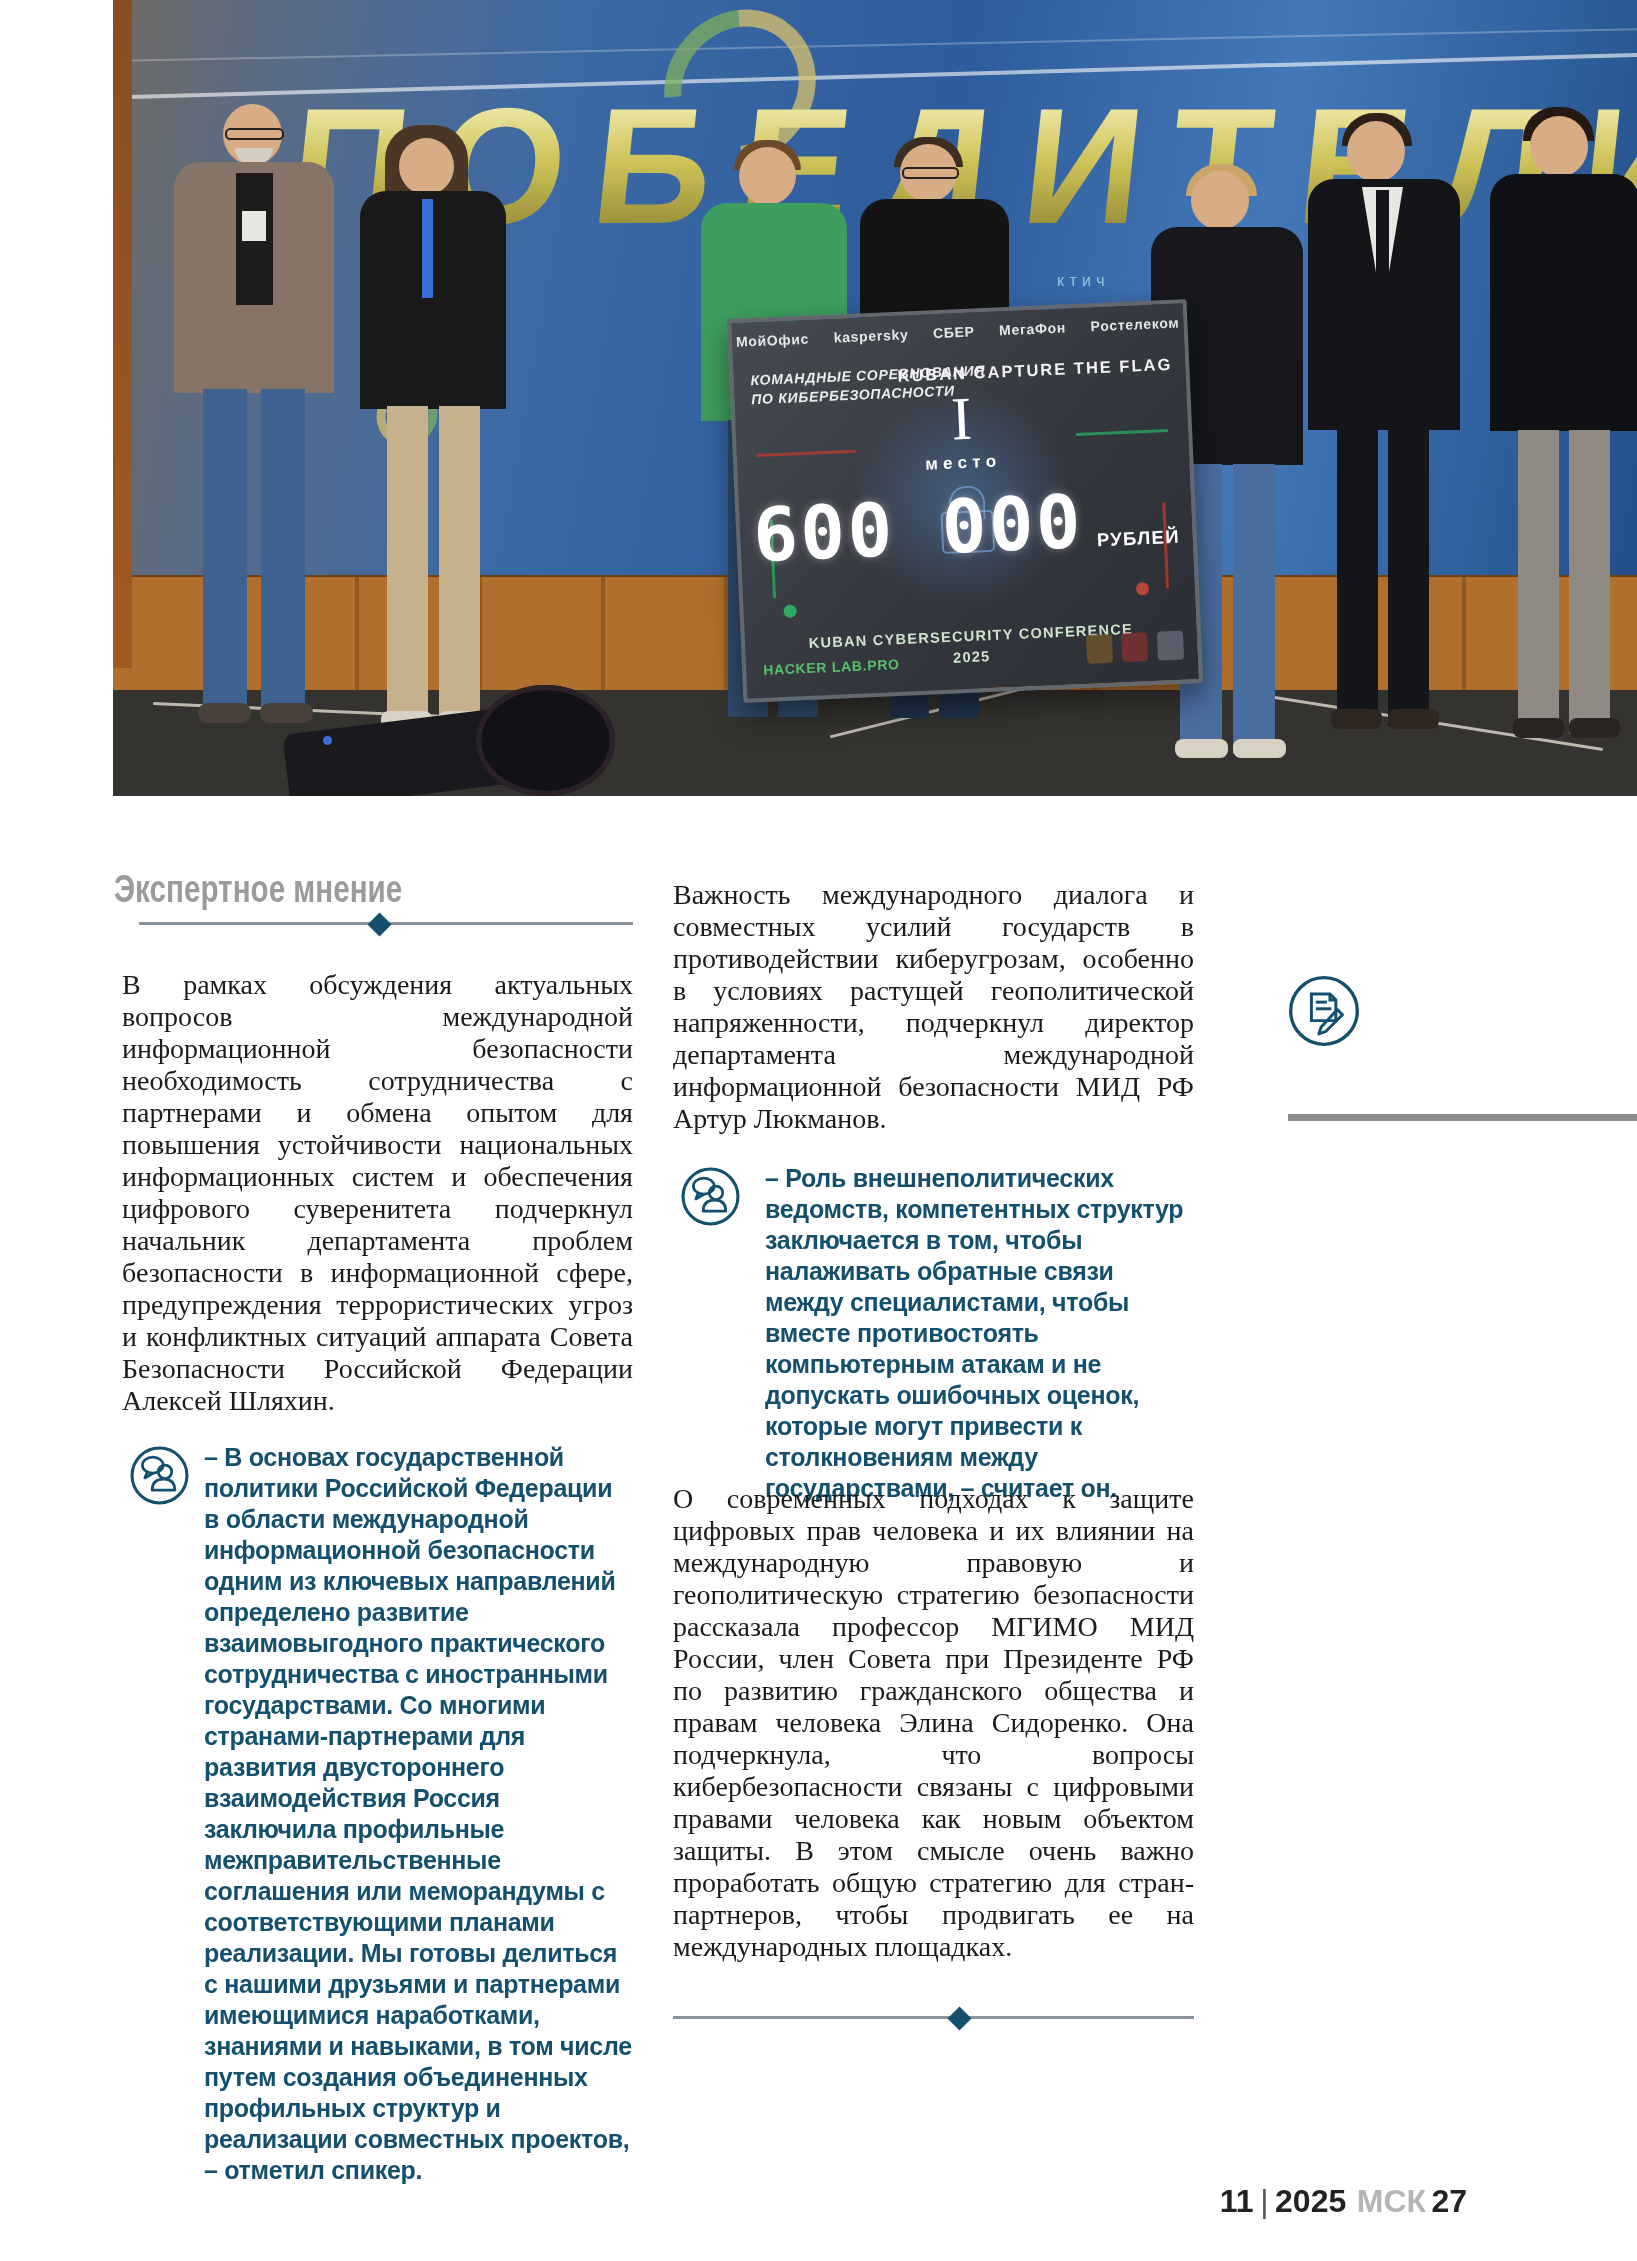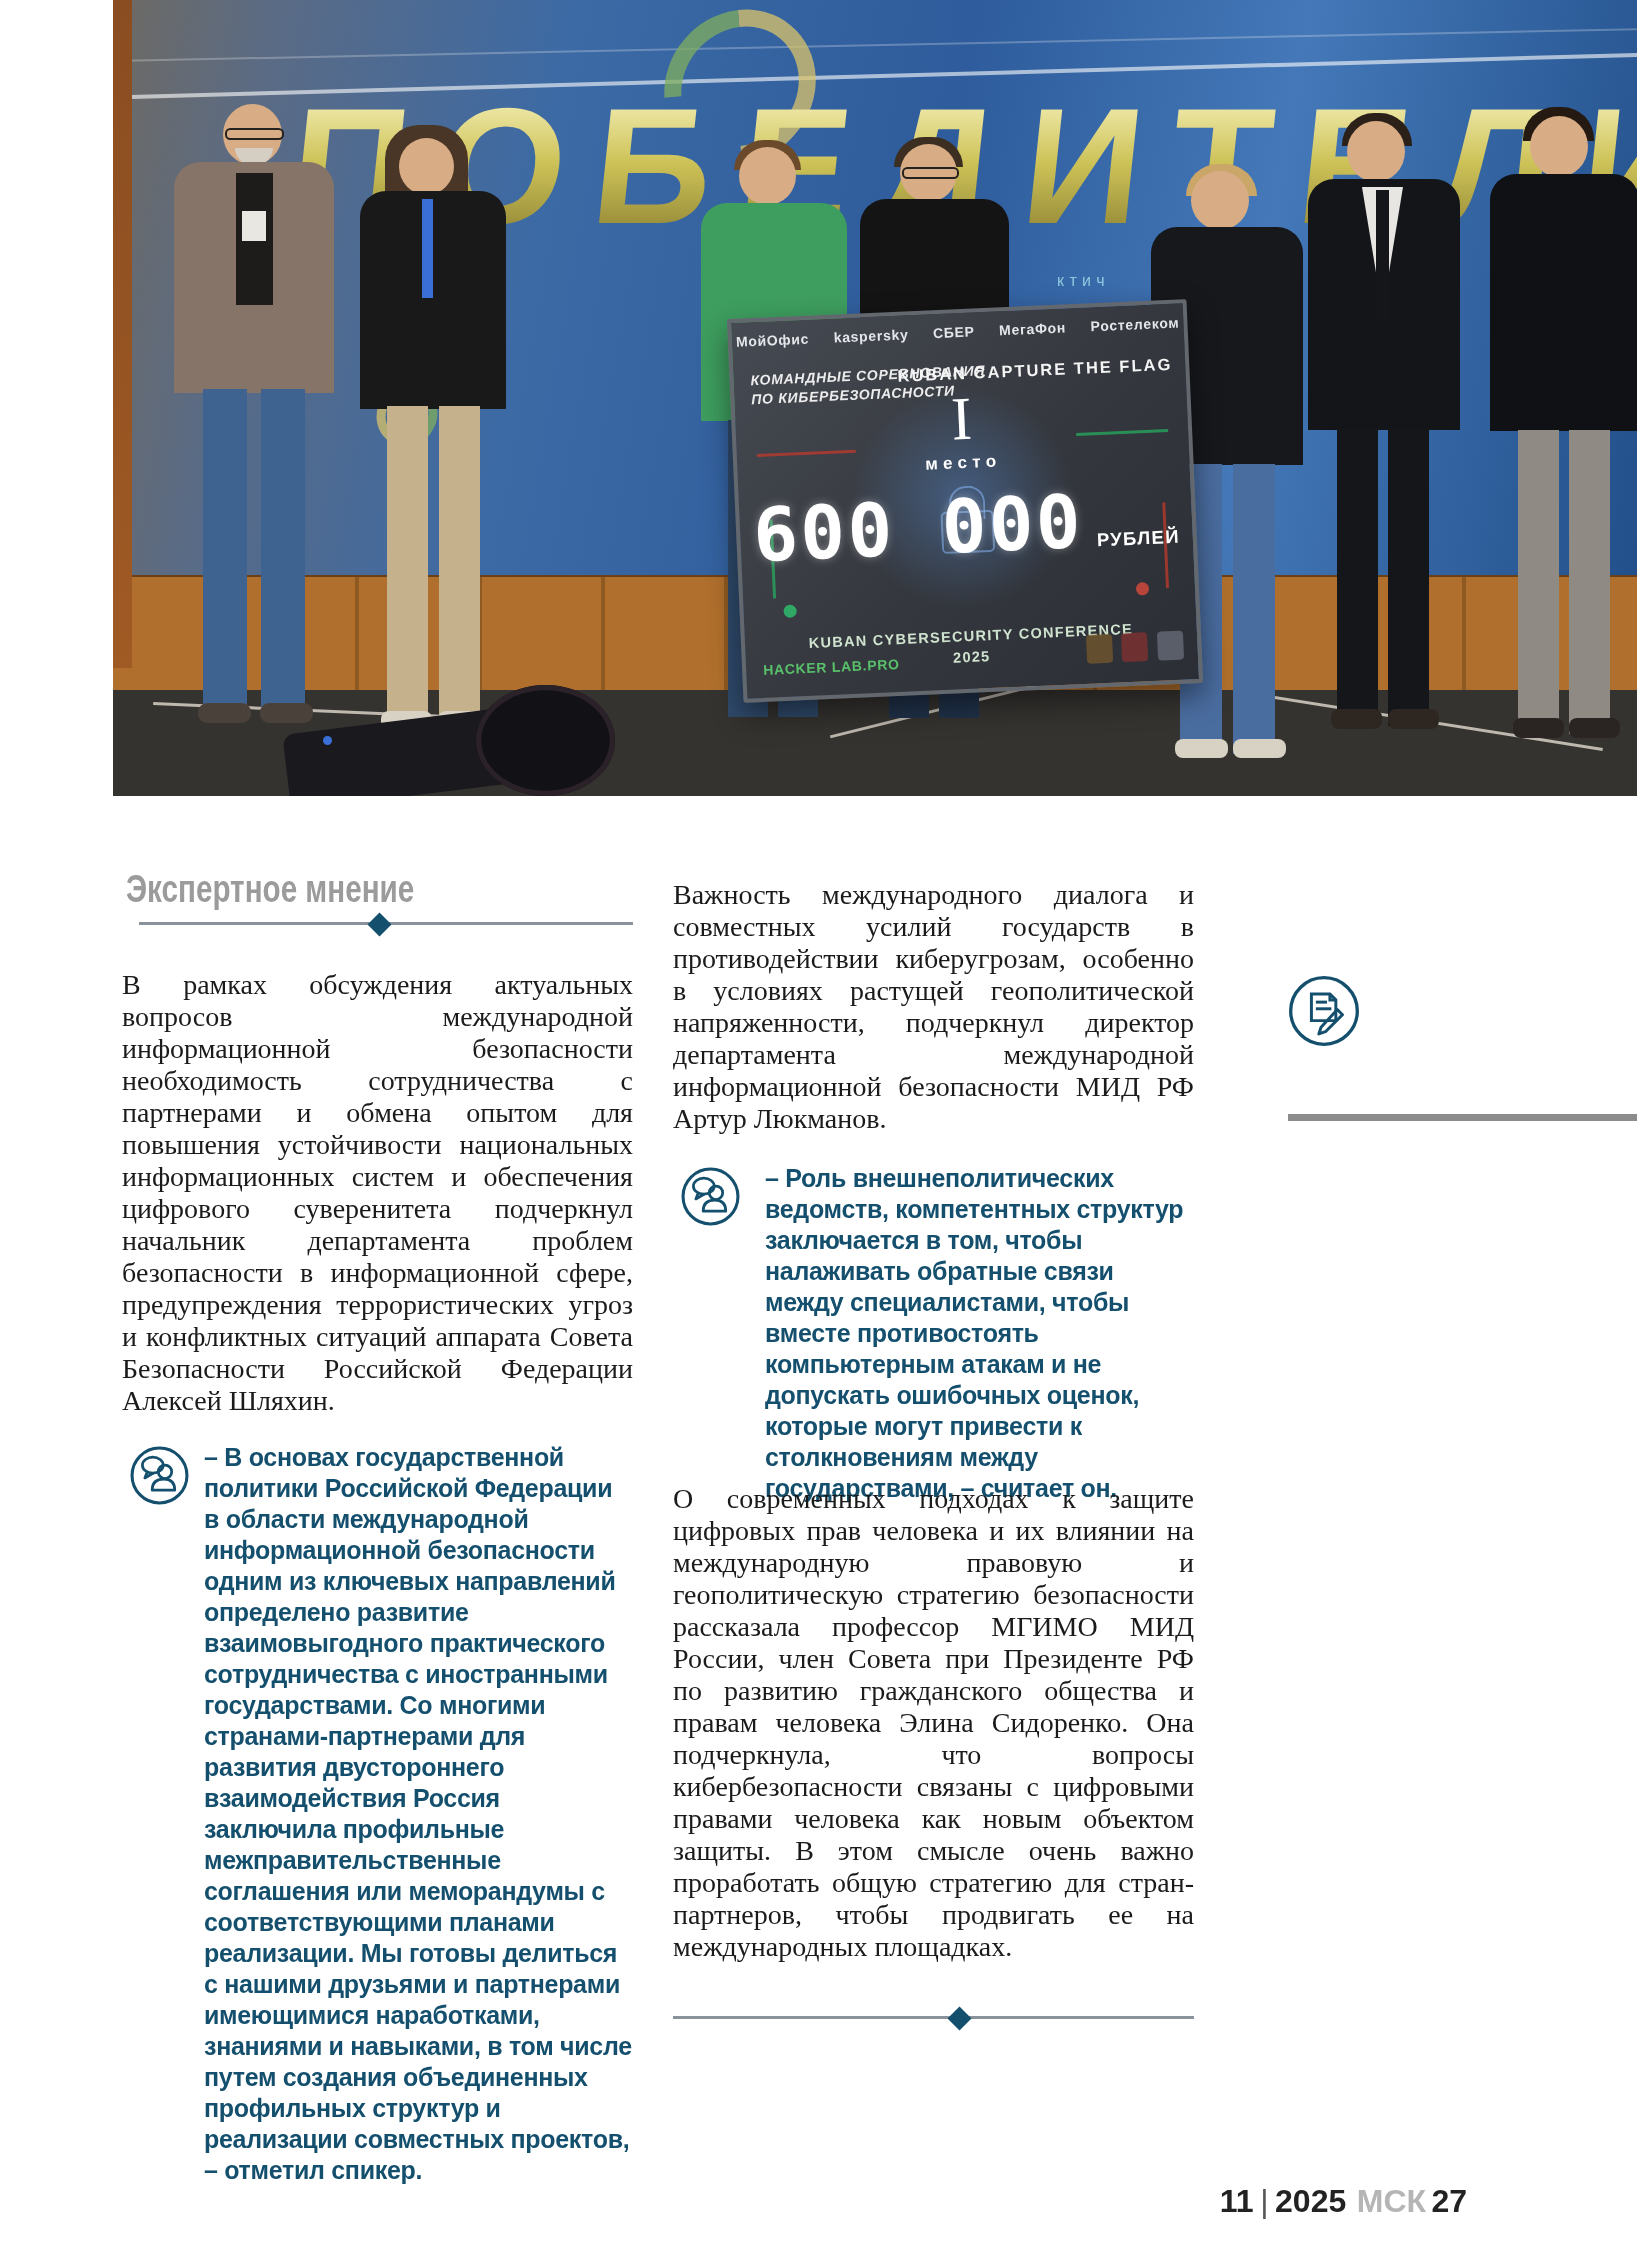--- a/index.html
+++ b/index.html
@@ -200,21 +200,21 @@
           <span style="background:#8c3030;"></span>
           <span style="background:#6c7280;"></span>
       </div>
     </div>
 
     <div class="cam-body"></div>
     <div class="cam-lens"></div>
     <div class="cam-dot"></div>
   </div>
 
-  <div class="abs h-gray" style="left:126px;top:868px;">
+  <div class="abs h-gray" style="left:114px;top:868px;">
     <span class="condense">Экспертное мнение</span>
   </div>
   <div class="abs rule" style="left:122px;top:922px;width:511px;"></div>
   <div class="abs diamond" style="left:371px;top:916px;"></div>
   <div class="abs" style="left:122px;top:922px;width:17px;height:3.3px;background:#fff;"></div>
 
   <div class="abs para" style="left:122px;top:969px;width:511px;">В рамках обсуждения актуальных вопросов международной информационной безопасности необходимость сотрудничества с партнерами и обмена опытом для повышения устойчивости национальных информационных систем и обеспечения цифрового суверенитета подчеркнул начальник департамента проблем безопасности в информационной сфере, предупреждения террористических угроз и конфликтных ситуаций аппарата Совета Безопасности Российской Федерации Алексей Шляхин.</div>
 
   <div class="abs" style="left:122px;top:1442px;width:511px;">
     <svg width="61" height="61" viewBox="0 0 100 100" style="position:absolute;left:6.6px;top:2.6px;">

